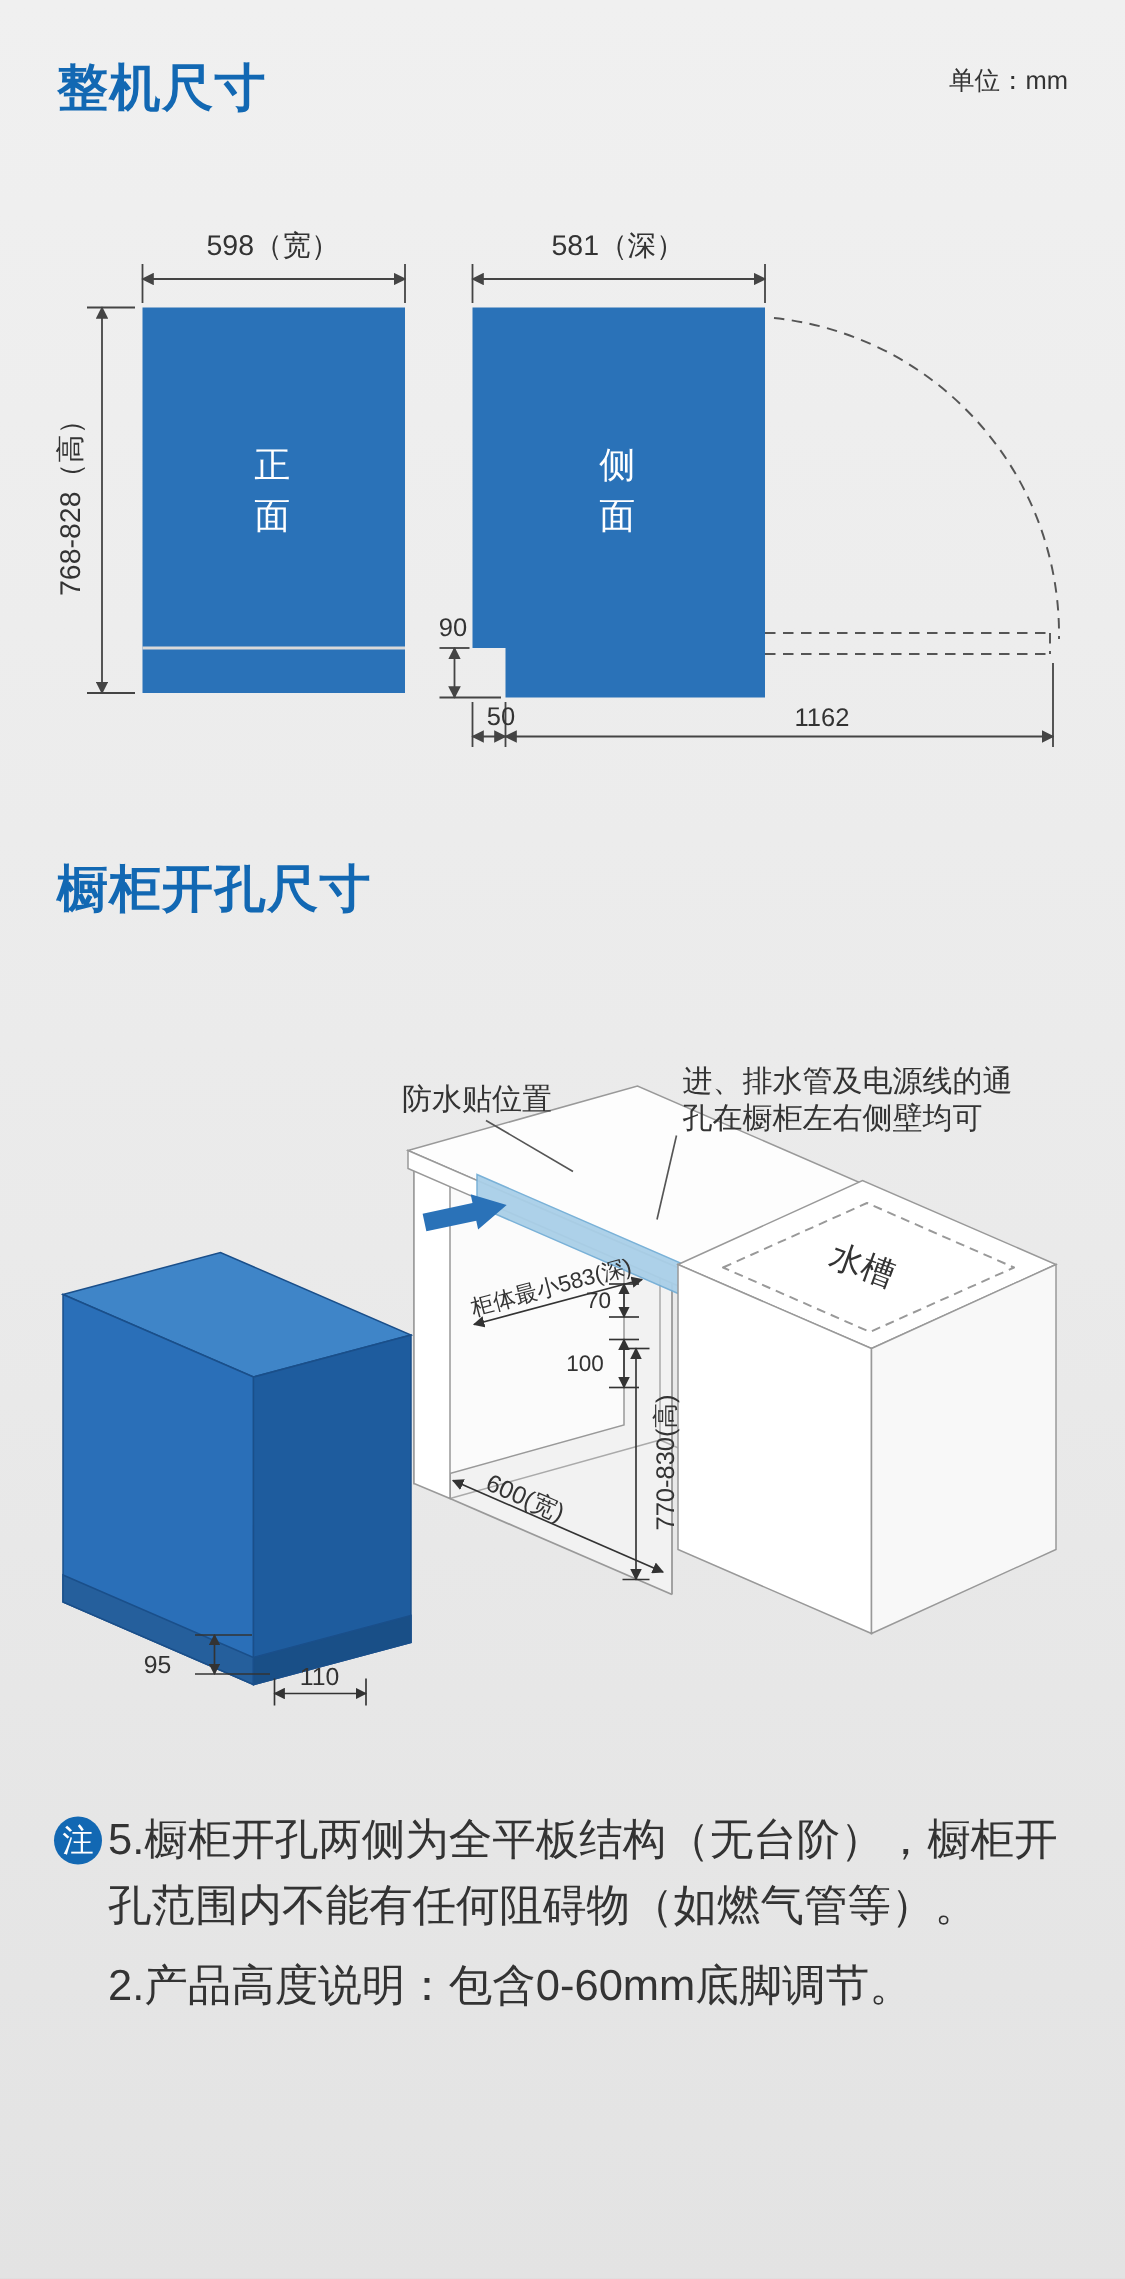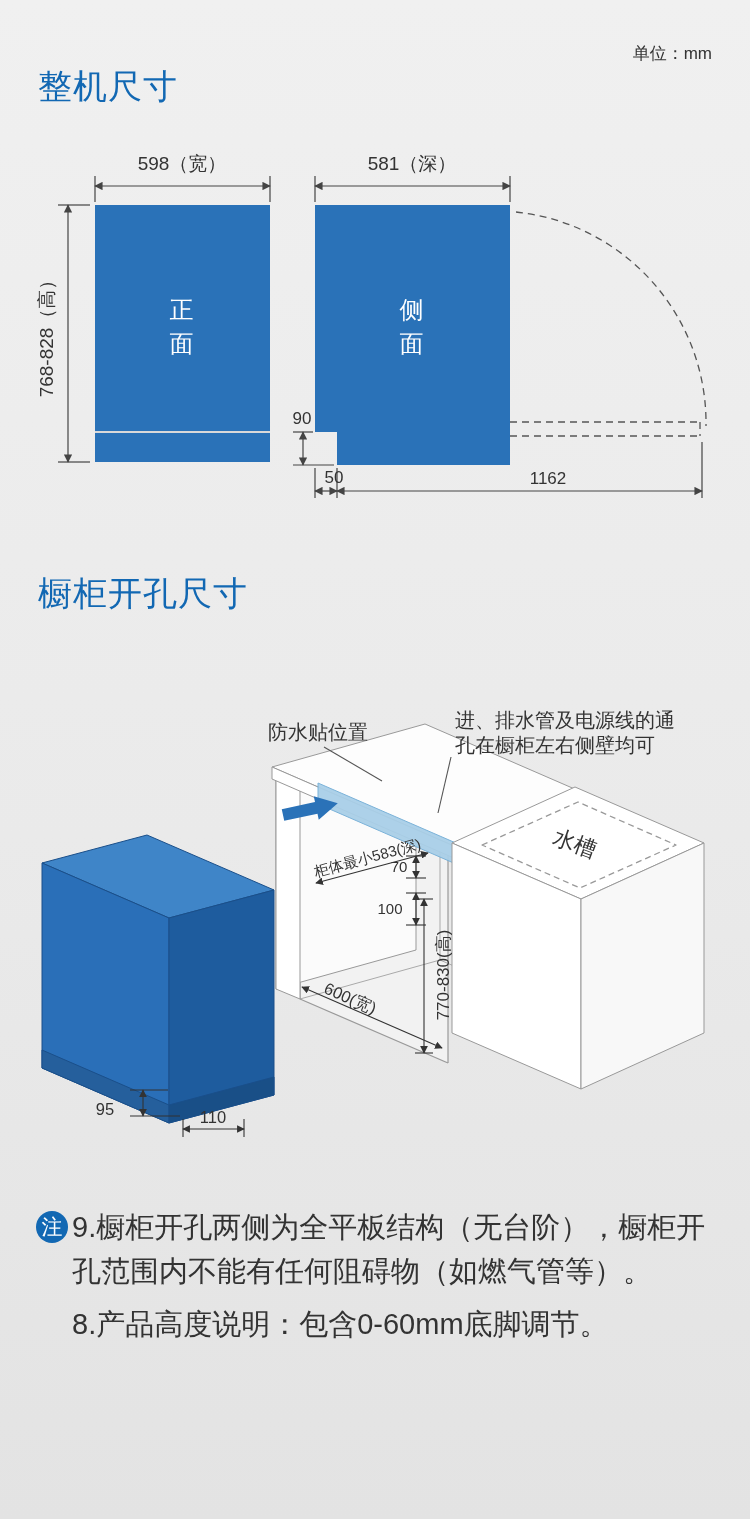--- a/index.html
+++ b/index.html
@@ -1,19 +1,19 @@
 <!DOCTYPE html>
 <html><head>
 <meta charset="utf-8">
 <style>
   html,body{margin:0;padding:0;}
   body{font-family:"Liberation Sans",sans-serif;background:#dcdcdc;}
   .page{position:relative;width:750px;height:1519px;margin:0 auto;overflow:hidden;
         background:linear-gradient(180deg,#f0f0f0 0%,#eaeaea 55%,#e3e3e3 100%);}
-  .sec-title{position:absolute;left:38px;font-size:34px;font-weight:normal;color:#1268b3;letter-spacing:1px;margin-top:28px;}
+  .sec-title{position:absolute;left:38px;font-size:34px;font-weight:bold;color:#1268b3;letter-spacing:1px;}
   .unit{position:absolute;right:38px;top:42px;font-size:17px;color:#333;}
   svg{position:absolute;left:0;}
   svg text{font-family:"Liberation Sans",sans-serif;fill:#333;}
   .boxlabel{fill:#fff;font-size:24px;letter-spacing:1px;}
   .dimtxt{font-size:19px;}
   .dimtxt-sm{font-size:17px;}
   .lbl{font-size:20px;}
   .lbl-sm{font-size:15px;}
   .notes{position:absolute;left:72px;top:1206px;width:648px;font-size:29px;color:#333;line-height:1.5;}
   .notes p{margin:0 0 10px 0;}
@@ -72,21 +72,21 @@
     </g>
 
     <text class="dimtxt" x="182" y="52" text-anchor="middle">598（宽）</text>
     <text class="dimtxt" x="412" y="52" text-anchor="middle">581（深）</text>
     <text class="dimtxt" x="47" y="222" text-anchor="middle" transform="rotate(-90 47 216)">768-828（高）</text>
     <text class="dimtxt-sm" x="302" y="306" text-anchor="middle">90</text>
     <text class="dimtxt-sm" x="334" y="365" text-anchor="middle">50</text>
     <text class="dimtxt-sm" x="548" y="366" text-anchor="middle">1162</text>
   </svg>
 
-  <div class="sec-title" style="top:543px;">橱柜开孔尺寸</div>
+  <div class="sec-title" style="top:570px;">橱柜开孔尺寸</div>
 
   <svg width="750" height="520" style="top:655px;" viewBox="0 0 750 520">
     <defs>
       <marker id="arw2" viewBox="0 0 10 10" refX="9" refY="5" markerWidth="7" markerHeight="7" orient="auto-start-reverse">
           <path d="M0,0L10,5L0,10z" fill="#333"></path>
         </marker>
     </defs>
 
     <polygon points="300,132 448,196 448,408 300,344" fill="#f2f2f2"></polygon>
     <g stroke="#aaa" stroke-width="1" fill="none">
@@ -159,17 +159,17 @@
     <text class="lbl-sm" x="399" y="217" text-anchor="middle">70</text>
     <text class="lbl-sm" x="390" y="259" text-anchor="middle">100</text>
     <text x="443" y="326" text-anchor="middle" font-size="17" transform="rotate(-90 443 320)">770-830(高)</text>
     <text x="350" y="349" text-anchor="middle" font-size="16.5" transform="rotate(23.5 350 344)">600(宽)</text>
     <text x="105" y="460" text-anchor="middle" font-size="16.5">95</text>
     <text x="213" y="468" text-anchor="middle" font-size="16.5">110</text>
   </svg>
 
   <div class="note-badge">注</div>
   <div class="notes">
-    <p>9.橱柜开孔两侧为全平板结构（无台阶），橱柜开孔范围内不能有任何阻碍物（如燃气管等）。</p>
-    <p>8.产品高度说明：包含0-60mm底脚调节。</p>
+    <p>5.橱柜开孔两侧为全平板结构（无台阶），橱柜开孔范围内不能有任何阻碍物（如燃气管等）。</p>
+    <p>2.产品高度说明：包含0-60mm底脚调节。</p>
   </div>
 
 </div>
 
 </body></html>

